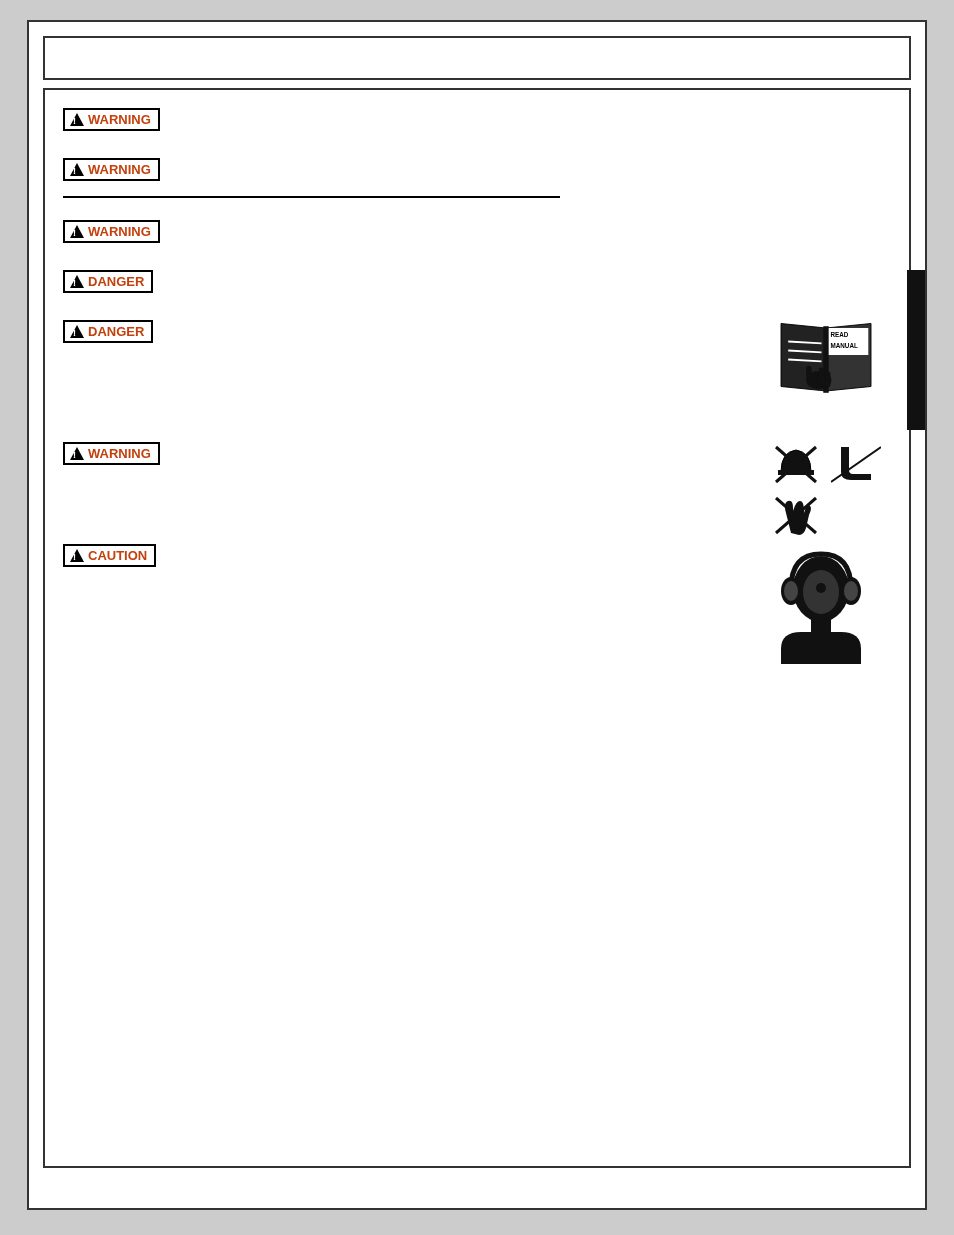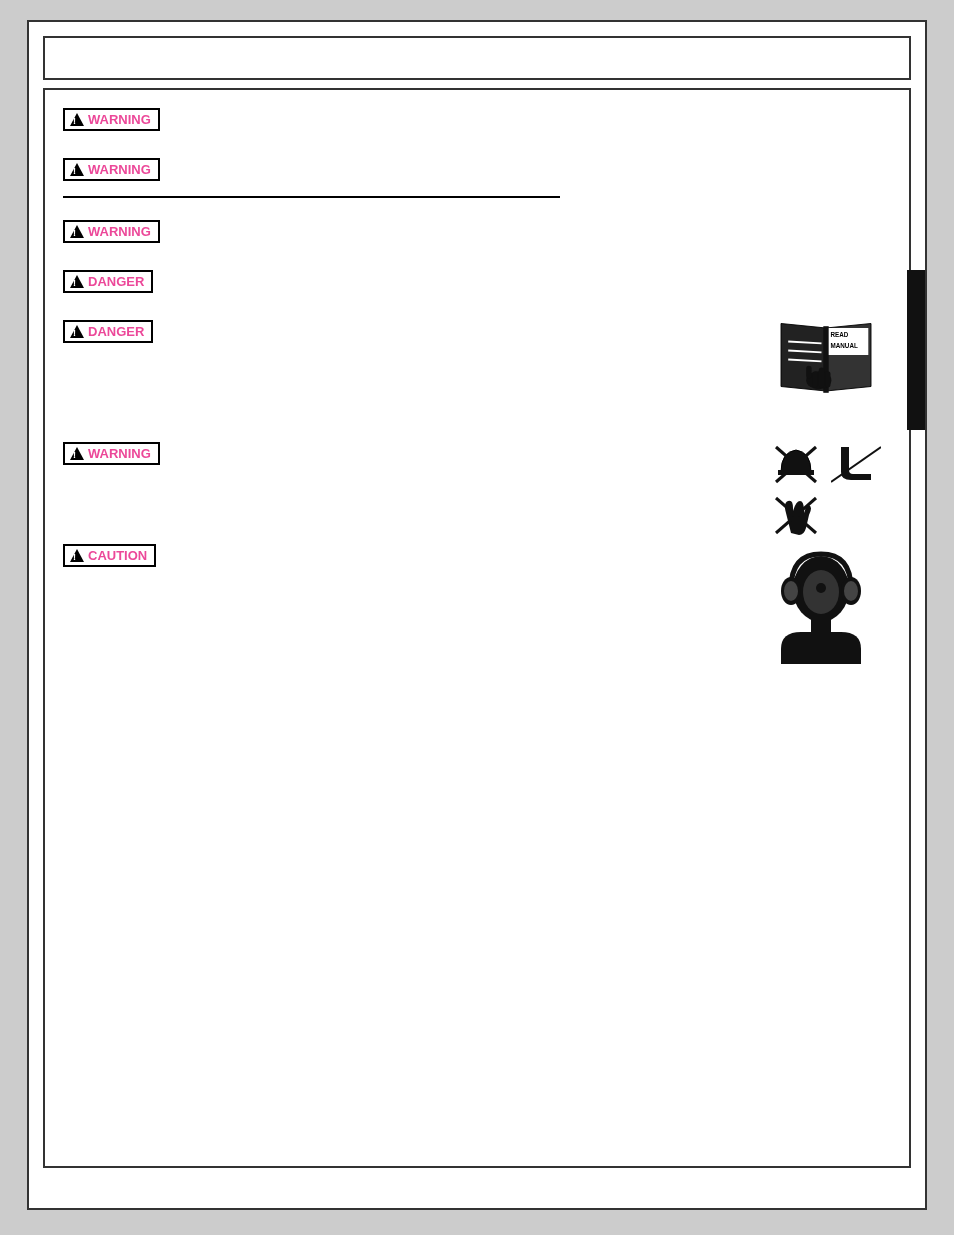--- a/index.html
+++ b/index.html
@@ -45,21 +45,21 @@
     }
     .badge {
       display: inline-flex;
       align-items: center;
       gap: 4px;
       border: 2px solid #000;
       padding: 2px 7px 2px 5px;
       font-weight: bold;
       font-size: 13px;
       background: white;
-      color: #ec4899;
+      color: #c2410c;
       margin-bottom: 5px;
     }
     .badge .triangle {
       width: 0;
       height: 0;
       border-left: 7px solid transparent;
       border-right: 7px solid transparent;
       border-bottom: 13px solid #000;
       position: relative;
       display: inline-block;

